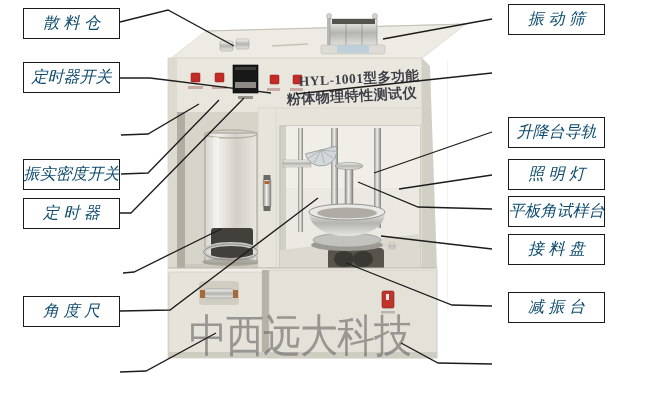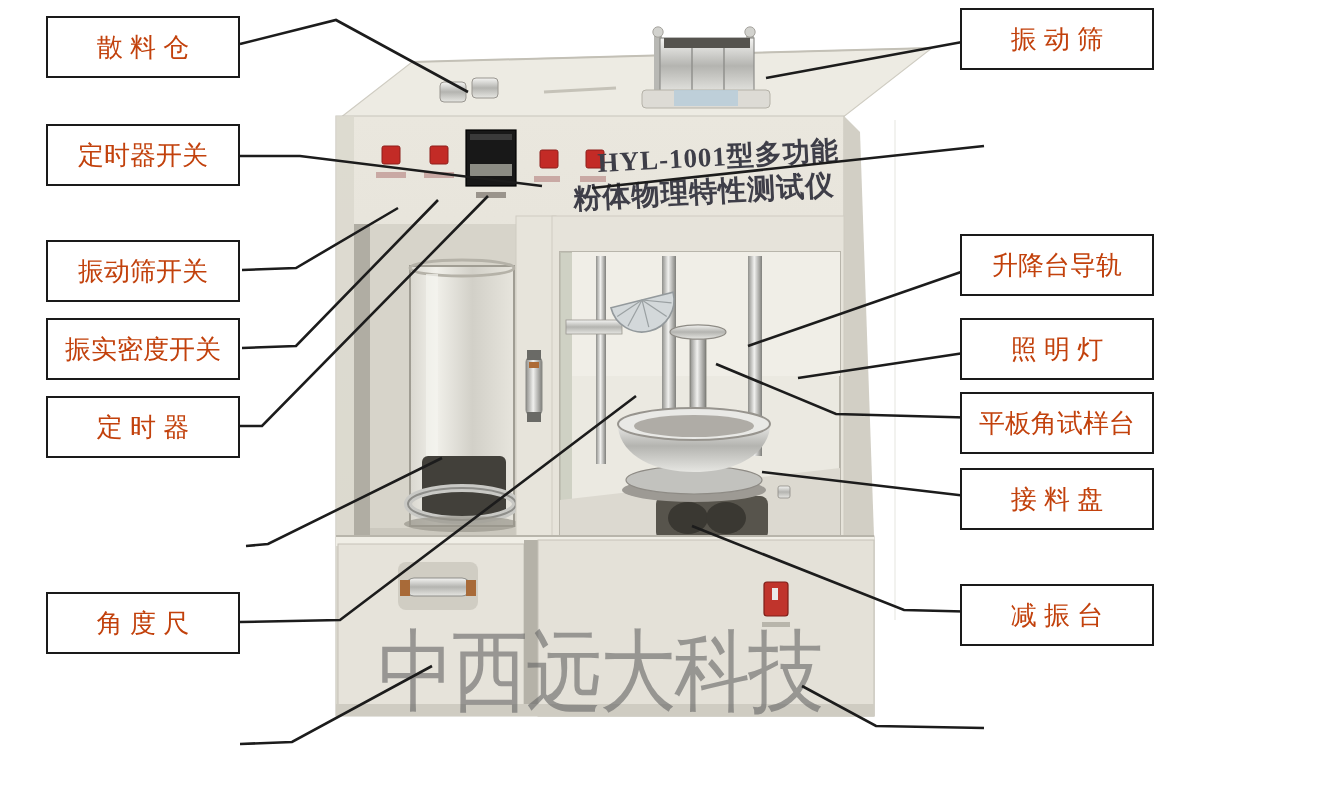--- a/index.html
+++ b/index.html
@@ -4,24 +4,24 @@
 <style>
   html,body{margin:0;padding:0;background:#fff;}
   #canvas{
     position:relative;width:662px;height:406px;background:#ffffff;overflow:hidden;
     font-family:"Liberation Sans", sans-serif;
   }
   .lbl{
     position:absolute;width:97px;height:31px;box-sizing:border-box;
     border:1.6px solid #1a1a1a;background:#ffffff;
     display:flex;align-items:center;justify-content:center;
-    font-size:13px;color:#c2410c;white-space:nowrap;z-index:30;
+    font-size:16px;color:#0c4a6e;white-space:nowrap;z-index:30;font-style:italic;
   }
   .lcol{left:23px;}
-  .rcol{left:480px;text-align:center;}
+  .rcol{left:508px;text-align:center;}
   #ll0{top:8px}   #ll1{top:62px}  #ll2{top:120px} #ll3{top:159px}
   #ll4{top:198px} #ll5{top:258px} #ll6{top:296px} #ll7{top:358px}
   #rl0{top:4px}   #rl1{top:58px}  #rl2{top:117px} #rl3{top:159px}
   #rl4{top:196px} #rl5{top:234px} #rl6{top:292px} #rl7{top:352px}
   #machine-svg{position:absolute;left:0;top:0;z-index:5;}
   #lines-svg{position:absolute;left:0;top:0;z-index:20;pointer-events:none;}
   #watermark{
     position:absolute;left:189px;top:306px;z-index:12;
     font-family:"Liberation Serif", serif;
     font-size:38px;letter-spacing:-1px;white-space:nowrap;
@@ -230,21 +230,20 @@
       <polyline points="492,175 399,189"></polyline>
       <polyline points="492,209 418,207 358,182"></polyline>
       <polyline points="492,249 381,236"></polyline>
       <polyline points="492,306 452,305 346,263"></polyline>
       <polyline points="492,364 438,363 401,343"></polyline>
     </g>
   </svg>
 
   <div class="lbl lcol" id="ll0">散 料 仓</div>
   <div class="lbl lcol" id="ll1">定时器开关</div>
-  <div class="lbl lcol" id="ll2">振动筛开关</div>
   <div class="lbl lcol" id="ll3">振实密度开关</div>
   <div class="lbl lcol" id="ll4">定 时 器</div>
   <div class="lbl lcol" id="ll6">角 度 尺</div>
 
   <div class="lbl rcol" id="rl0">振 动 筛</div>
   <div class="lbl rcol" id="rl2">升降台导轨</div>
   <div class="lbl rcol" id="rl3">照 明 灯</div>
   <div class="lbl rcol" id="rl4">平板角试样台</div>
   <div class="lbl rcol" id="rl5">接 料 盘</div>
   <div class="lbl rcol" id="rl6">减 振 台</div>

